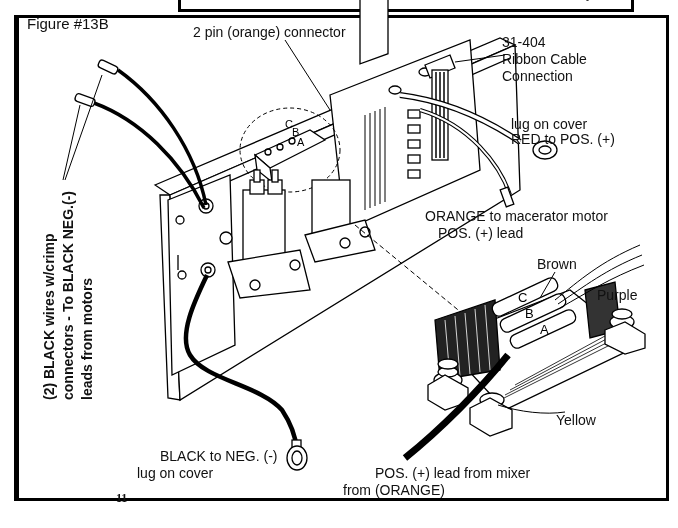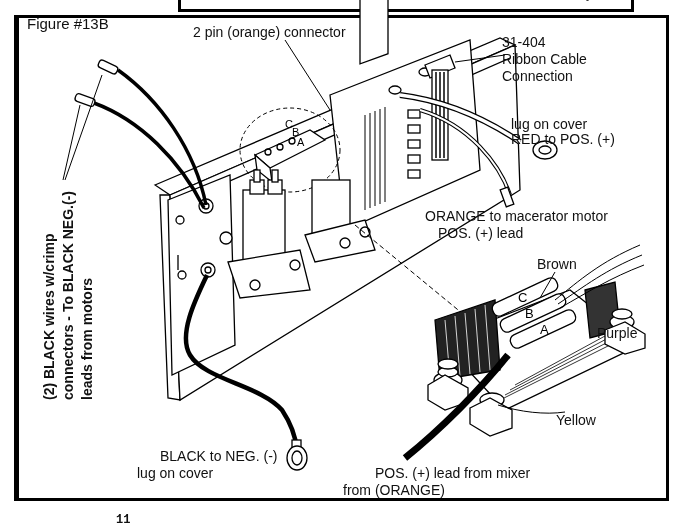--- a/index.html
+++ b/index.html
@@ -8,21 +8,21 @@
   .topbox { position: absolute; left: 178px; top: -4px; width: 450px; height: 13px;
             border: 3px solid #000; border-top: none; background: #fff; }
   .topbox .dot { position: absolute; left: 405px; top: 1px; width: 3px; height: 4px; background:#333; border-radius: 2px; }
   .frame { position: absolute; left: 14px; top: 15px; width: 655px; height: 486px;
            border: 3px solid #000; border-left: 5px solid #000; box-sizing: border-box; }
   .label { position: absolute; font-weight: normal; font-size: 14px; line-height: 17px; white-space: nowrap; }
   .label.normal { font-weight: normal; }
   .fig-title { left: 27px; top: 15px; font-size: 15px; }
   .vert { position: absolute; left: 40px; top: 400px; transform-origin: 0 0; transform: rotate(-90deg);
           font-weight: bold; font-size: 14px; line-height: 19px; white-space: nowrap; }
-  .pagenum { position: absolute; left: 116px; top: 513px; font-family: Liberation Mono, monospace;
+  .pagenum { position: absolute; left: 116px; top: 491px; font-family: Liberation Serif, serif;
              font-weight: bold; font-size: 12px; }
   svg.art { position: absolute; left: 0; top: 0; }
 </style>
 </head>
 <body>
 
 <div class="topbox">
     <span class="dot"></span>
   </div>
 <div class="frame"></div>
@@ -192,21 +192,21 @@
 <div class="label" style="left:502px;top:51px;">Ribbon Cable</div>
 <div class="label" style="left:502px;top:68px;">Connection</div>
 
 <div class="label" style="left:511px;top:99px;margin-top:32px;">RED to POS. (+)</div>
 <div class="label" style="left:511px;top:116px;">lug on cover</div>
 
 <div class="label" style="left:425px;top:208px;">ORANGE to macerator motor</div>
 <div class="label" style="left:425px;top:225px;padding-left:13px;">POS. (+) lead</div>
 
 <div class="label normal" style="left:537px;top:256px;">Brown</div>
-<div class="label normal" style="left:597px;top:287px;margin-top:38px;">Purple</div>
+<div class="label normal" style="left:597px;top:287px;">Purple</div>
 <div class="label normal" style="left:556px;top:412px;">Yellow</div>
 
 <div class="vert">
   <div>(2) BLACK wires w/crimp</div>
   <div>connectors - To BLACK NEG.(-)</div>
   <div style="padding-left:0;">leads from motors</div>
 </div>
 
 <div class="label" style="left:116px;top:448px;padding-left:44px;">BLACK to NEG. (-)</div>
 <div class="label" style="left:137px;top:465px;">lug on cover</div>

